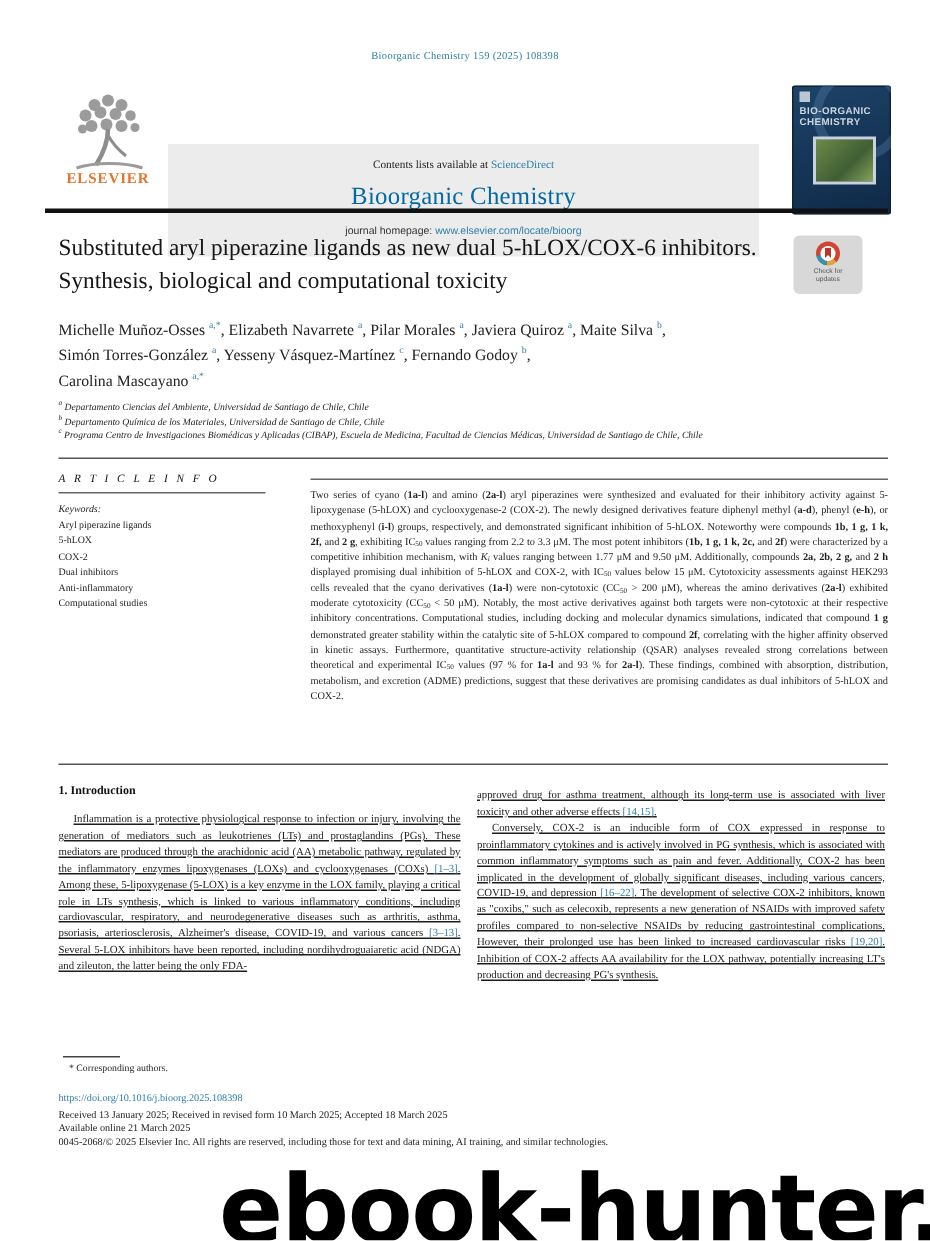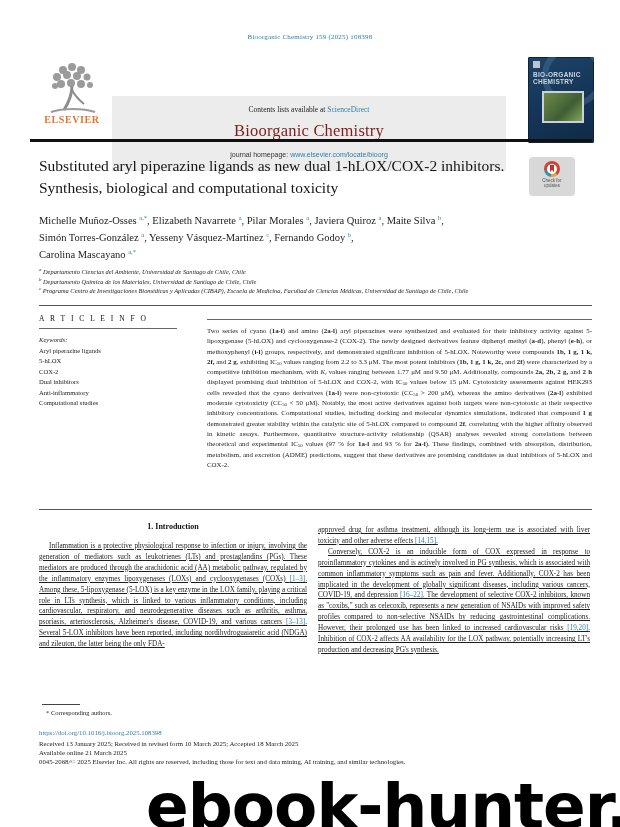--- a/index.html
+++ b/index.html
@@ -9,21 +9,21 @@
   .citation{position:absolute;top:33px;left:0;width:100%;text-align:center;
             font-size:7px;color:#2e7fa7;letter-spacing:.2px;}
   
   .elsevier-box{position:absolute;left:36px;top:60px;width:72px;height:76px;text-align:center;}
   .elsevier-box svg{display:block;margin:0 auto;}
   .elsevier-word{font-size:10px;color:#e0762e;letter-spacing:.6px;margin-top:-2px;
                  font-family:"Liberation Serif",serif;font-weight:bold;}
   .jheader{position:absolute;left:112px;top:59px;width:394px;height:75px;background:#ececec;
            text-align:center;margin-top:37px;}
   .contents-line{margin-top:9px;font-size:7.5px;color:#222;}
-  .jtitle{margin-top:7px;font-size:16.5px;color:#7f1d1d;letter-spacing:.2px;}
+  .jtitle{margin-top:7px;font-size:16.5px;color:#0369a1;letter-spacing:.2px;}
   .homepage-line{margin-top:10px;font-size:7px;font-family:"Liberation Sans",sans-serif;color:#333;}
   .cover{position:absolute;left:528px;top:57px;width:66px;height:86px;border-radius:2px;
          background:linear-gradient(160deg,#1d4468 0%,#16375a 45%,#102a47 100%);
          overflow:hidden;box-shadow:0 0 0 1px #0e2238 inset;}
   .cover-logo{position:absolute;left:5px;top:4px;width:7px;height:7px;background:#d7dee6;opacity:.85;}
   .cover-title{position:absolute;left:5px;top:14px;font-family:"Liberation Sans",sans-serif;
                font-weight:bold;font-size:6.5px;line-height:7px;color:#cdd6df;letter-spacing:.3px;}
   .cover-art{position:absolute;left:14px;top:34px;width:38px;height:28px;
              background:linear-gradient(135deg,#6d8b4a,#3f5e33 60%,#87a55e);
              border:2px solid #c9d2da;}
@@ -43,32 +43,32 @@
   .badge-text{font-family:"Liberation Sans",sans-serif;font-size:4.5px;line-height:5px;color:#555;}
   .authors{position:absolute;left:39px;top:212px;width:540px;font-size:10.5px;line-height:17px;color:#222;}
   .author-sup{font-size:6.5px;color:#2e7fa7;vertical-align:super;line-height:0;}
   .affiliations{position:absolute;left:39px;top:267px;width:552px;font-size:6.4px;line-height:9.6px;
                 font-style:italic;color:#222;}
   .affiliations sup{font-size:4.8px;line-height:0;}
   .rule{position:absolute;left:39px;right:28px;height:1px;background:#555;}
   
   .info-col{position:absolute;left:39px;top:314px;width:138px;}
   .abs-col{position:absolute;left:207px;top:314px;width:385px;}
-  .section-heading{font-size:7.5px;letter-spacing:2px;color:#111;}
+  .section-heading{font-size:7.5px;letter-spacing:2px;color:#111;font-style:italic;}
   .heading-rule{height:1px;background:#666;margin-top:5px;margin-bottom:6px;}
   .kw-label{font-size:6.6px;font-style:italic;line-height:10.5px;color:#222;}
   .kw-list div{font-size:6.6px;line-height:10.5px;color:#222;}
   .abstract-text{font-size:6.9px;line-height:10.3px;text-align:justify;color:#1d1d1d;}
   .bseg{font-weight:bold;}
   .iseg{font-style:italic;}
   .abstract-text sub,.body-text sub{font-size:4.8px;line-height:0;vertical-align:-1px;}
   
   .col-left{position:absolute;left:39px;top:522px;width:268px;}
   .col-right{position:absolute;left:318px;top:525px;width:272px;}
-  .intro-heading{font-size:8px;font-weight:bold;color:#111;margin-bottom:10px;text-align:center;}
+  .intro-heading{font-size:8px;font-weight:bold;color:#111;margin-bottom:10px;}
   .body-text{font-size:7.2px;line-height:10.9px;text-align:justify;color:#1d1d1d;}
   .indent{text-indent:10px;}
   .p-gap{margin:0;text-decoration:underline;}
   
   .foot-rule{position:absolute;left:42px;top:704px;width:38px;height:1px;background:#444;}
   .foot-note{position:absolute;left:46px;top:709px;font-size:6.5px;color:#222;}
   .doi{position:absolute;left:39px;top:729px;font-size:6.8px;}
   .foot-line1{position:absolute;left:39px;top:740px;font-size:6.8px;color:#222;}
   .foot-line2{position:absolute;left:39px;top:749px;font-size:6.8px;color:#222;}
   .foot-line3{position:absolute;left:39px;top:758px;font-size:6.8px;color:#222;}
@@ -123,21 +123,21 @@
     <div class="cover-title">
       <div>BIO-ORGANIC</div>
       <div>CHEMISTRY</div>
     </div>
     <div class="cover-art"></div>
   </div>
 
   <div class="thick-rule"></div>
 
   <div class="article-title">
-    <div>Substituted aryl piperazine ligands as new dual 1-hLOX/COX-2 inhibitors.</div>
+    <div>Substituted aryl piperazine ligands as new dual 5-hLOX/COX-6 inhibitors.</div>
     <div>Synthesis, biological and computational toxicity</div>
   </div>
 
   <div class="badge">
     <div class="badge-ring">
       <div class="inner"></div>
         <div class="bm"></div>
     </div>
     <div class="badge-text">
       <div>Check for</div>

